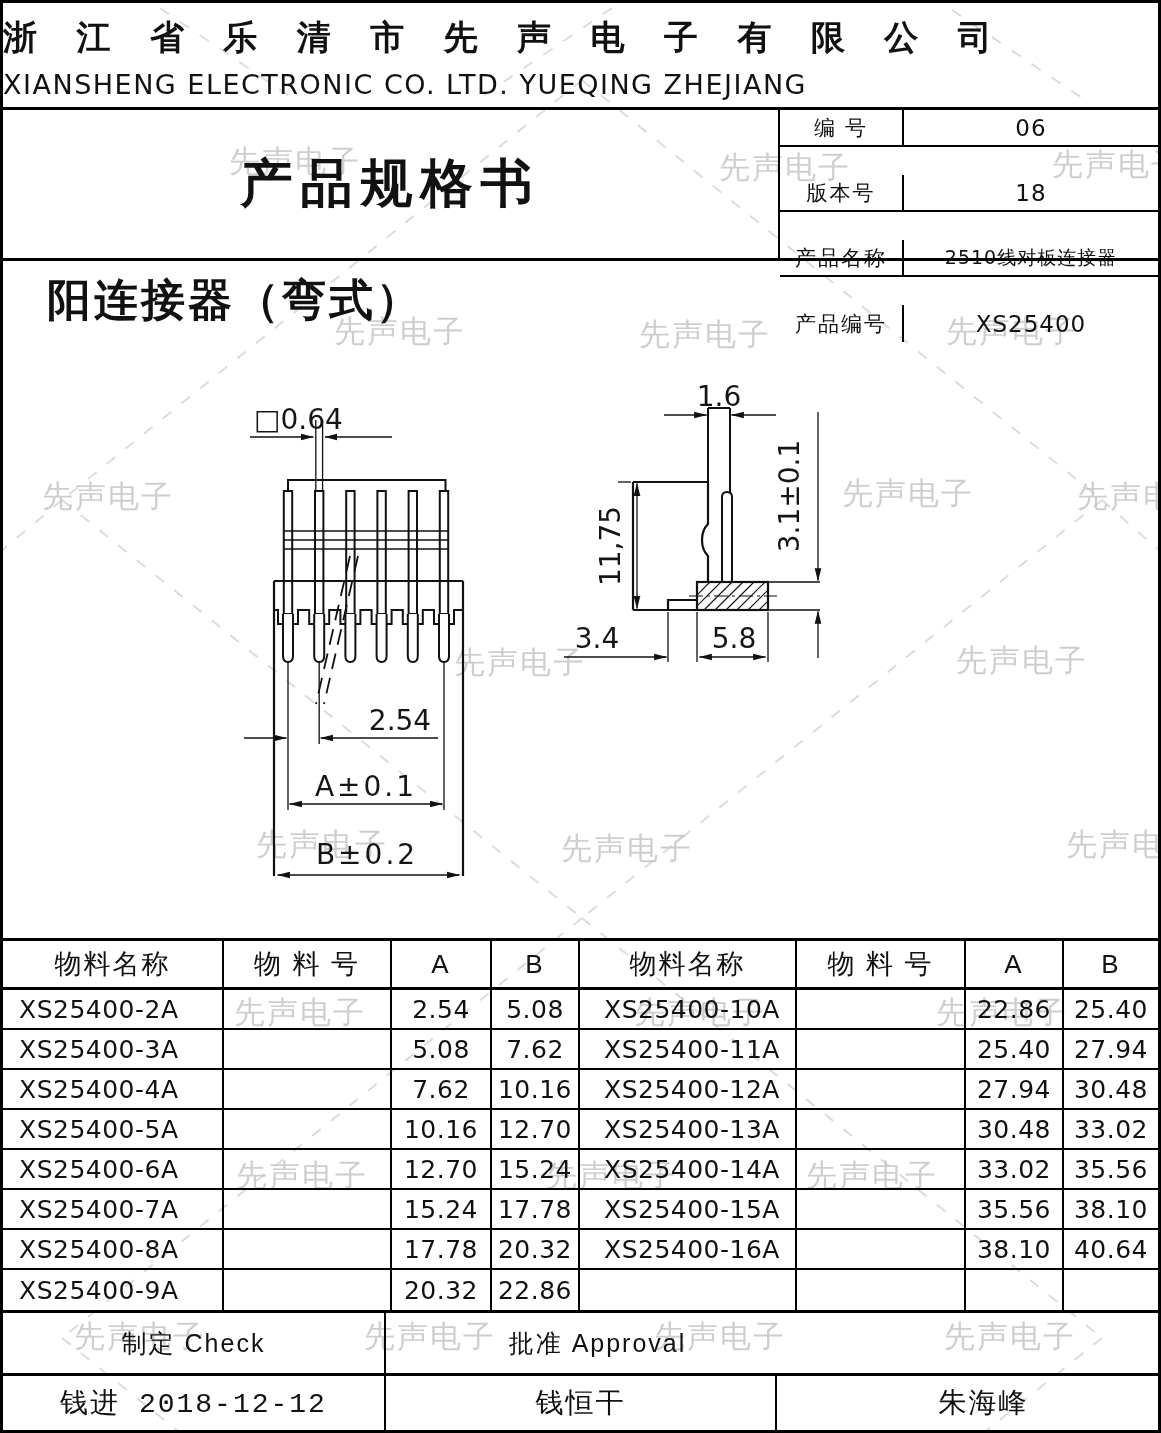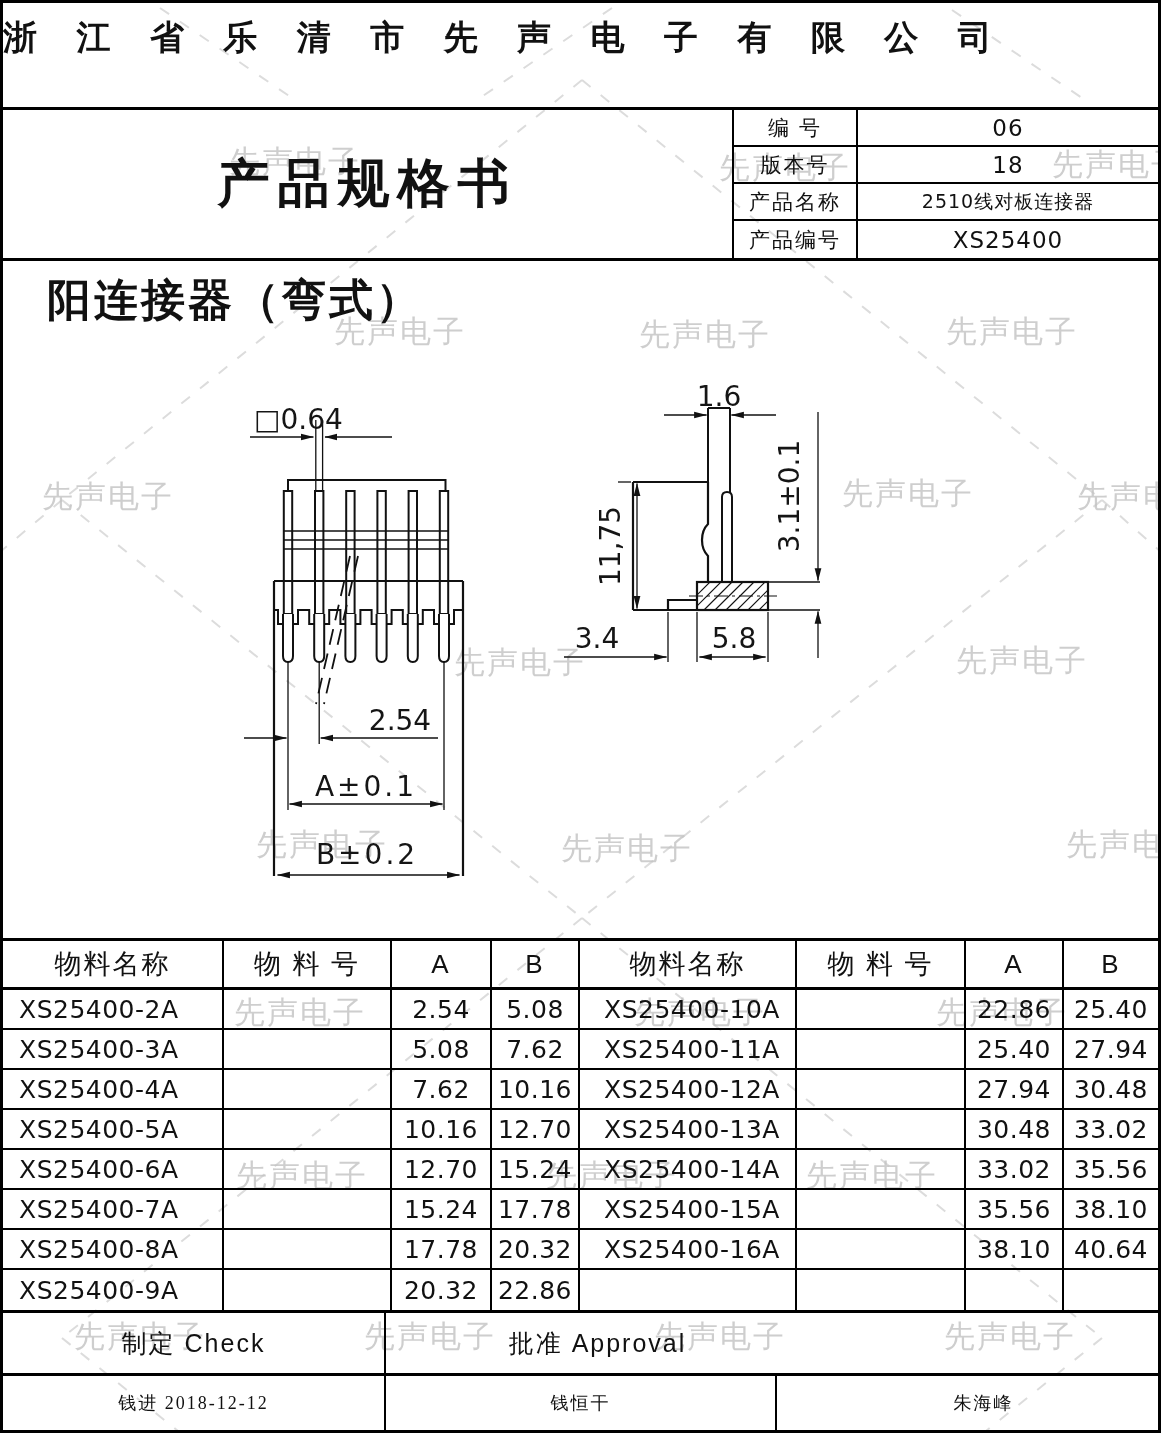--- a/index.html
+++ b/index.html
@@ -13,22 +13,22 @@
 
   
   .co-header{height:104px;}
   .co-cn{padding-top:12px;font-size:34px;font-weight:600;letter-spacing:15px;white-space:nowrap;}
   .co-en{margin-top:8px;font-size:27px;font-weight:500;letter-spacing:1.5px;font-family:"DejaVu Sans",sans-serif;white-space:nowrap;}
 
   
   .title-block{height:151px;border-top:3px solid #000;box-sizing:border-box;display:flex;}
   .doc-title-wrap{flex:1;display:flex;align-items:center;justify-content:center;}
   .doc-title{font-size:52px;font-weight:600;letter-spacing:8px;}
-  .info-table{width:426px;border-left:2px solid #000;box-sizing:border-box;display:grid;
-    grid-template-rows:37px 37px 37px 37px;}
+  .info-table{width:380px;border-left:2px solid #000;box-sizing:border-box;display:grid;
+    grid-template-rows:37px 37px 37px 37px;gap:28px;}
   .info-row{display:flex;border-bottom:2px solid #000;box-sizing:border-box;}
   .info-row:last-child{border-bottom:none;}
   .info-label{width:124px;border-right:2px solid #000;box-sizing:border-box;display:flex;
     align-items:center;justify-content:center;font-size:21px;letter-spacing:2px;}
   .info-value{flex:1;display:flex;align-items:center;justify-content:center;
     font-size:23px;letter-spacing:1px;font-family:"DejaVu Sans",sans-serif;}
   .info-value.cn{font-size:19px;}
 
   
   .drawing-area{position:relative;height:680px;border-top:3px solid #000;box-sizing:border-box;}
@@ -51,21 +51,21 @@
   .pt-last{border-right:none;}
   .pt-bottomrow{border-bottom:none;}
 
   
   .appr{display:grid;grid-template-columns:383px 391px 381px;border-top:3px solid #000;box-sizing:border-box;}
   .appr-r1{height:63px;}
   .appr-r2{height:57px;}
   .appr-cell{border-right:2px solid #000;box-sizing:border-box;display:flex;align-items:center;
     justify-content:center;font-size:25px;letter-spacing:2px;white-space:nowrap;}
   .appr-cell:last-child{border-right:none;margin-left:32px;}
-  .appr-r2 .appr-cell{font-family:Liberation Serif, serif;font-size:18px;}
+  .appr-r2 .appr-cell{font-family:Liberation Mono, monospace;font-size:28px;}
 </style>
 </head>
 <body>
 
 <div class="page">
 
   <svg class="layer" viewBox="3 3 1155 1427" preserveAspectRatio="none">
     <g stroke="#dcdcdc" stroke-width="2" stroke-dasharray="11 13" fill="none">
       <path d="M160,8 L298,102"></path>
         <path d="M612,8 L474,102"></path>
@@ -106,20 +106,21 @@
       <text x="430" y="1347">先声电子</text>
       <text x="720" y="1347">先声电子</text>
       <text x="1010" y="1347">先声电子</text>
     </g>
   </svg>
 
   <div class="content">
 
     <div class="co-header">
       <div class="co-cn">浙 江 省 乐 清 市 先 声 电 子 有 限 公 司</div>
+      <div class="co-en">XIANSHENG ELECTRONIC CO. LTD. YUEQING ZHEJIANG</div>
     </div>
 
     <div class="title-block">
       <div class="doc-title-wrap">
         <div class="doc-title">产品规格书</div>
       </div>
       <div class="info-table">
         <div class="info-row">
           <div class="info-label">编  号</div>
           <div class="info-value">06</div>

